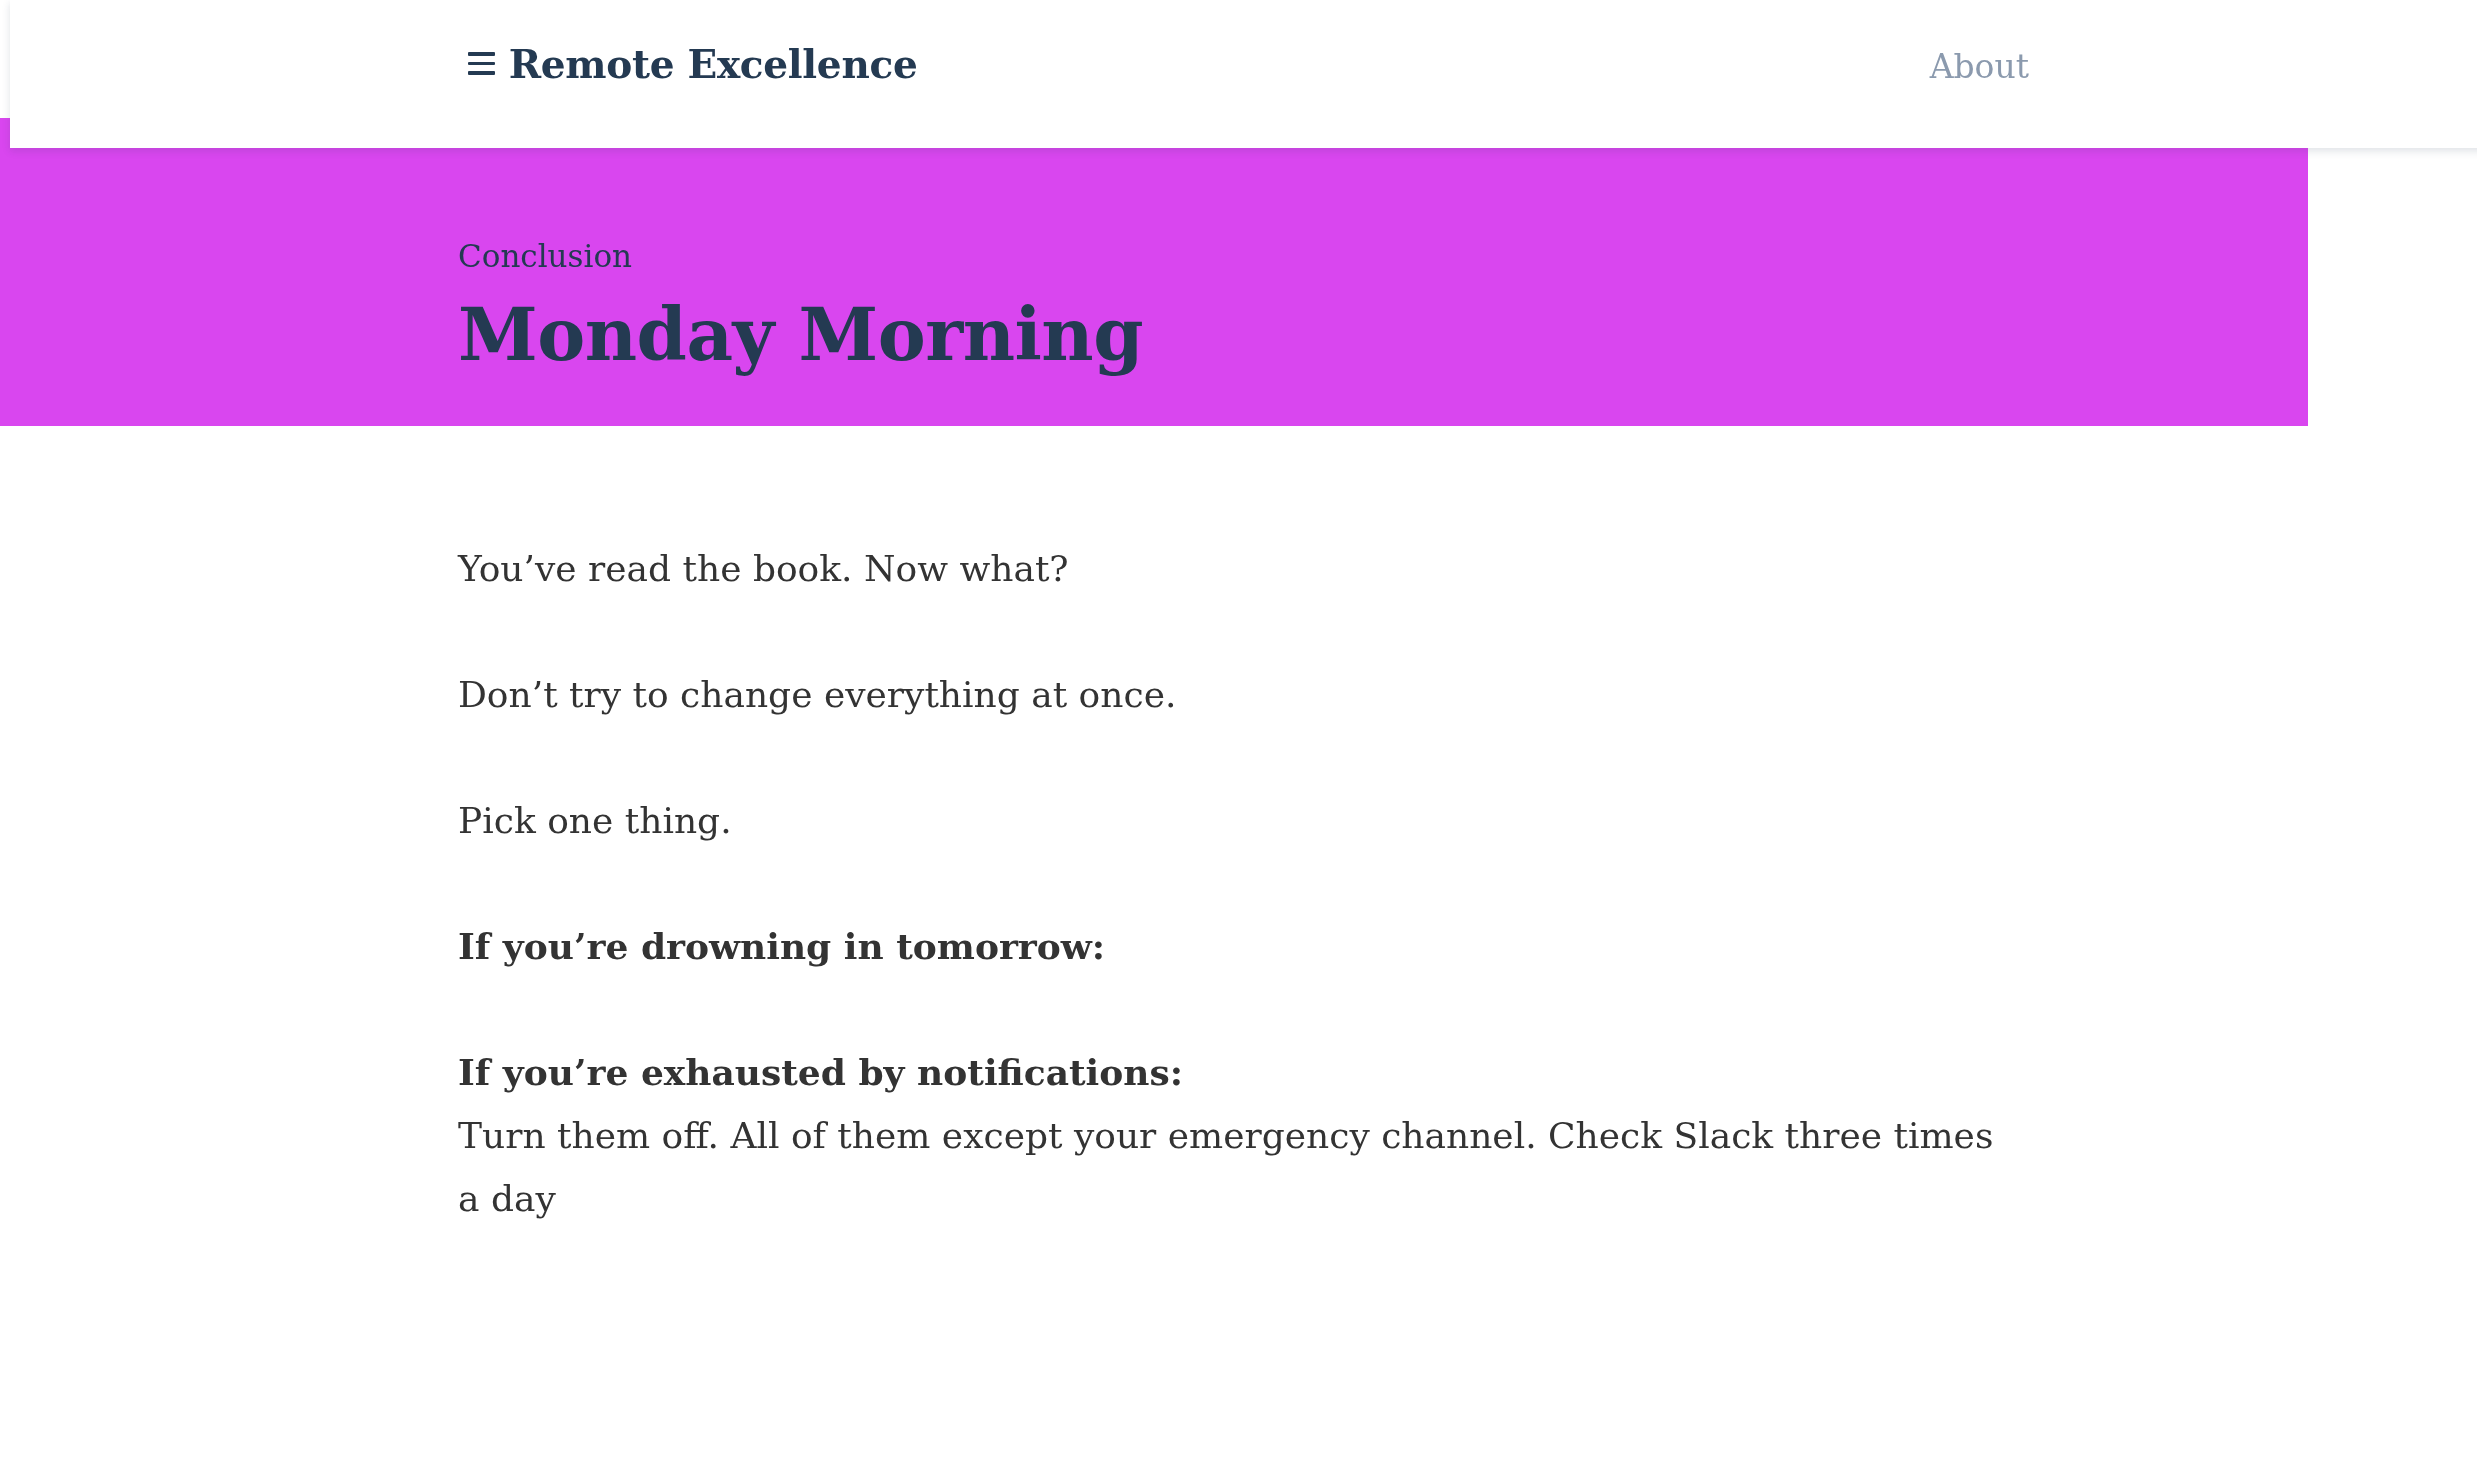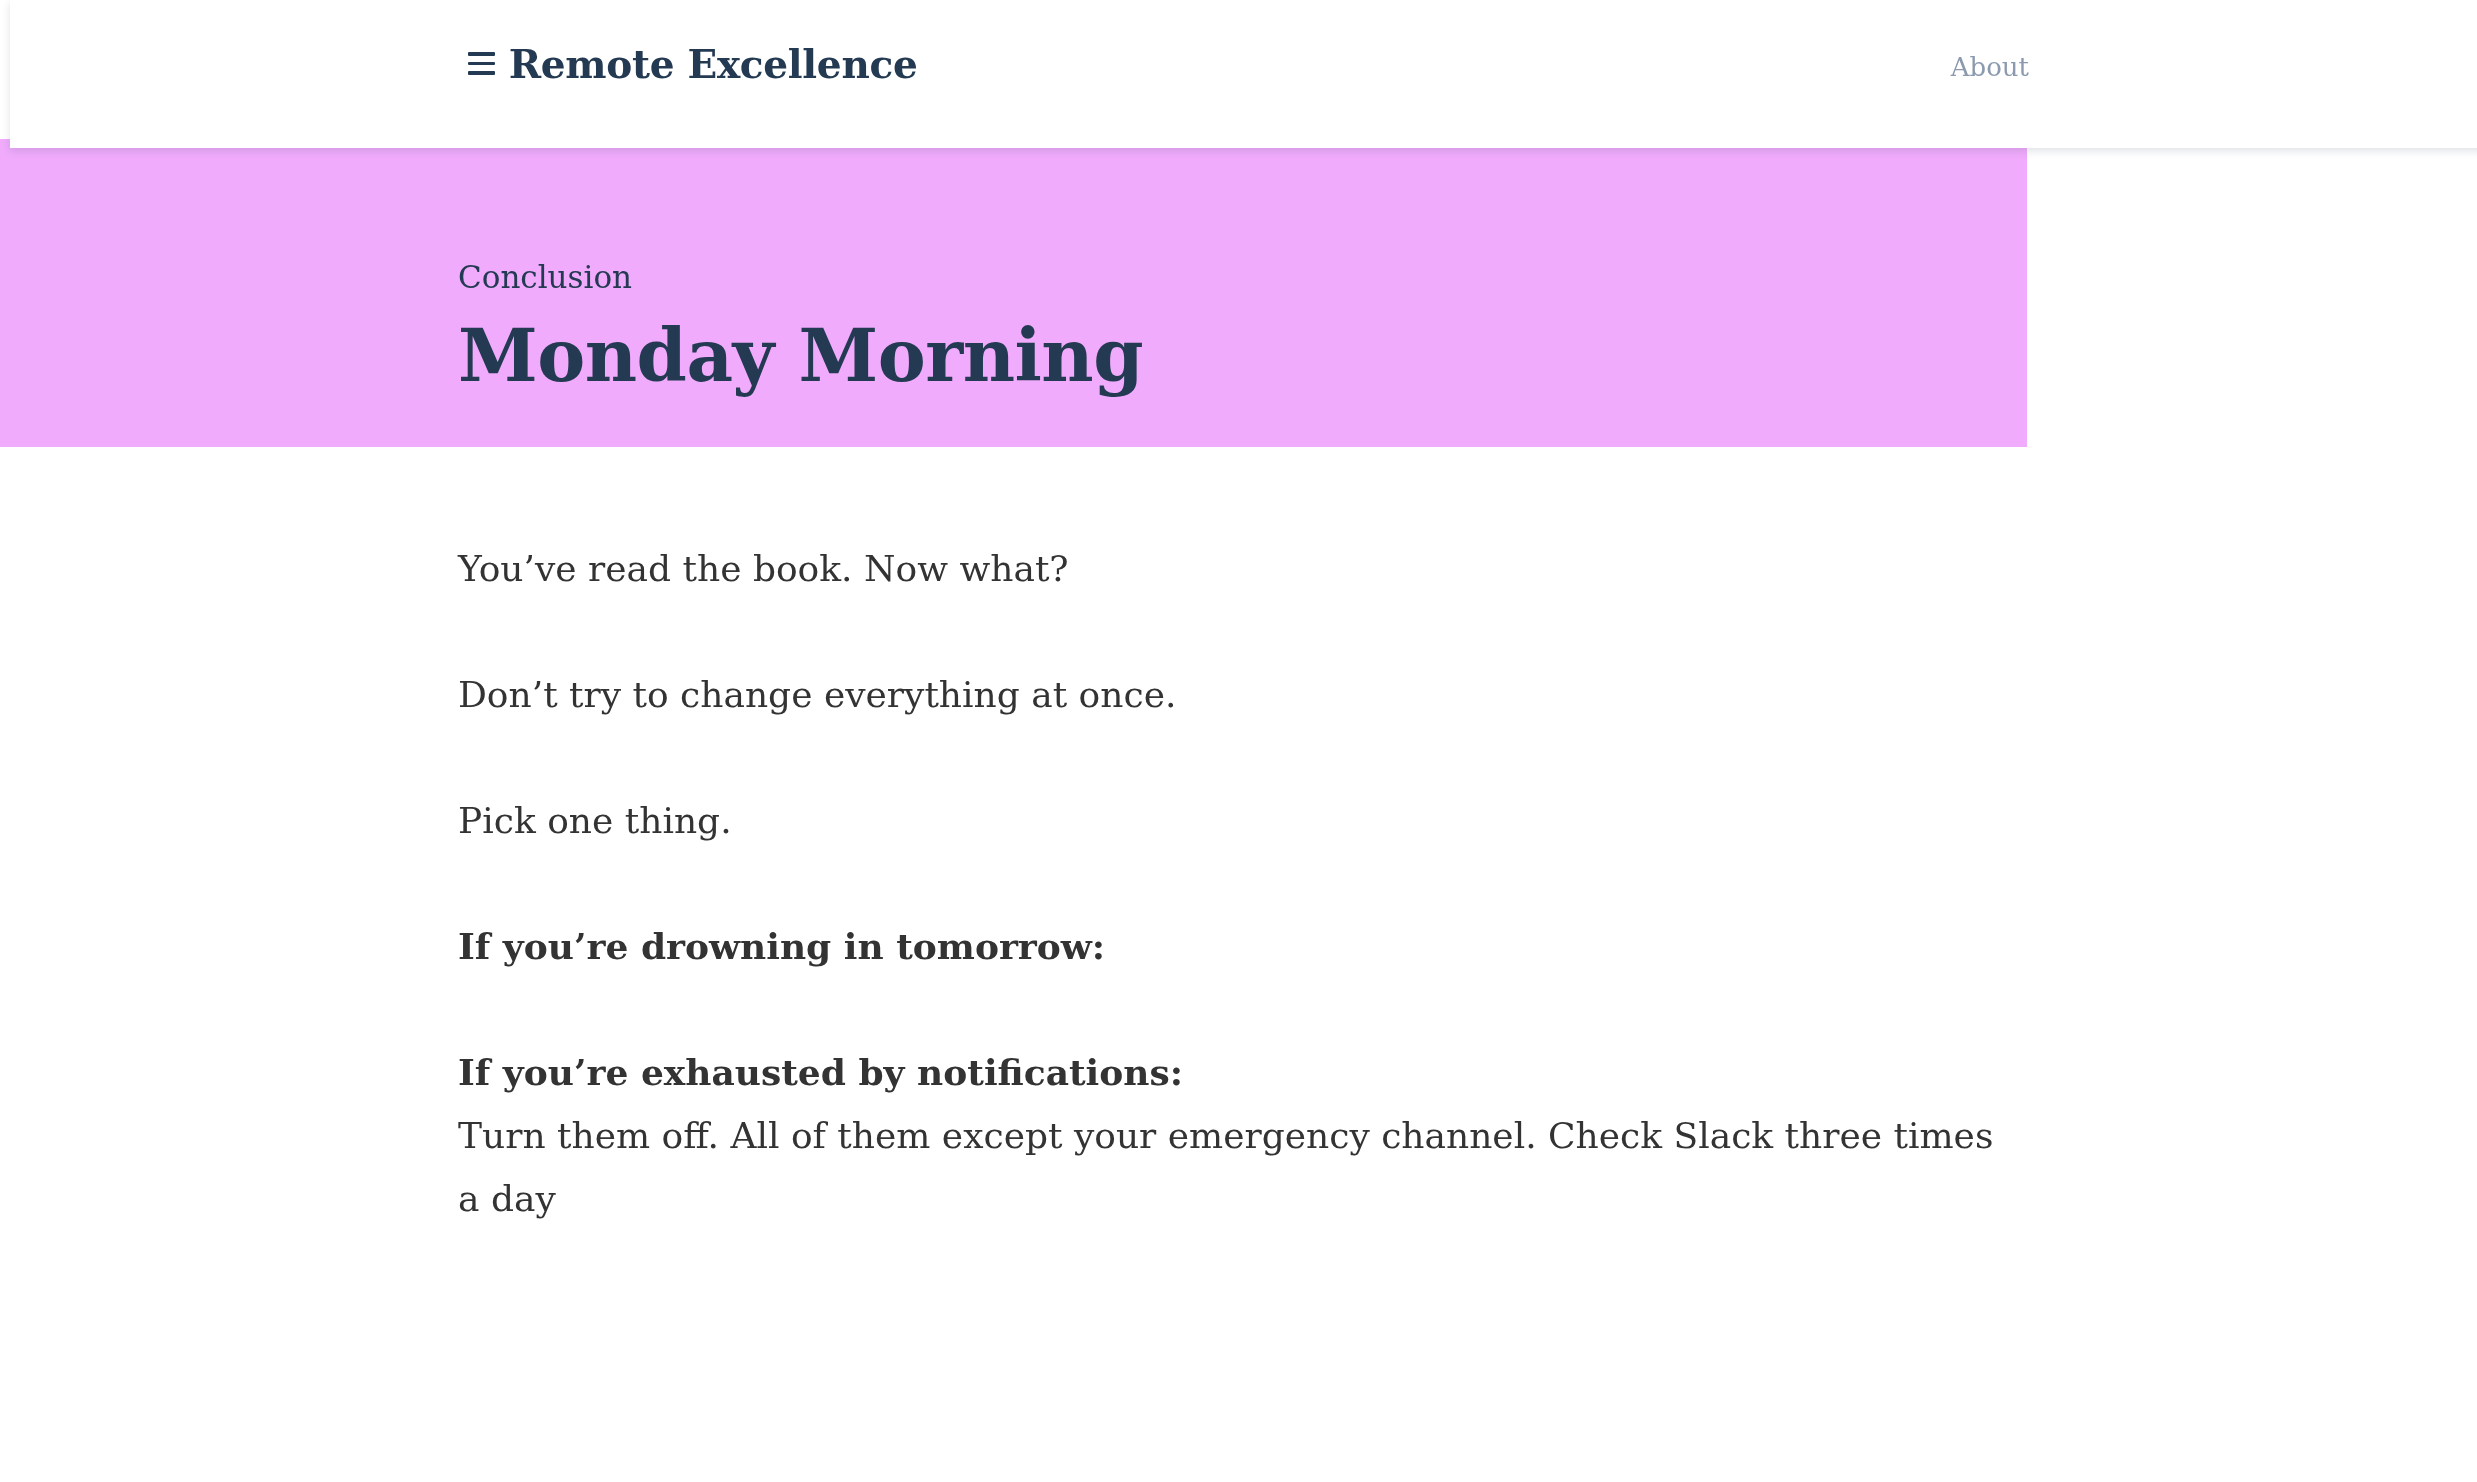--- a/index.html
+++ b/index.html
@@ -18,27 +18,27 @@
   }
   .brand {
     display: flex; align-items: center; gap: 13.7px;
     color: #243a52; text-decoration: none; cursor: pointer;
     margin-top: -5.9px;
   }
   .menu-icon { display: inline-flex; flex-direction: column; justify-content: space-between; width: 27px; height: 23.4px; }
   .menu-icon span { display: block; height: 3.9px; background: #243a52; border-radius: 1px; }
   .brand-title { font-size: 39px; font-weight: bold; letter-spacing: -0.3px; }
   .nav-about {
-    font-size: 26px; color: #8b9aae; text-decoration: none; cursor: pointer;
+    font-size: 33px; color: #8b9aae; text-decoration: none; cursor: pointer;
     margin-top: 0px;
   }
 
   .hero {
-    position: absolute; left: 0; top: 139px; width: 2027px; height: 308px;
-    background: #f0abfc;
+    position: absolute; left: 0; top: 118px; width: 2308px; height: 308px;
+    background: #d946ef;
   }
   .hero-inner { position: absolute; left: 458px; top: 0; }
   .hero-eyebrow {
     position: absolute; top: 123px; left: 0; white-space: nowrap;
     font-size: 31px; color: #243a52; line-height: 1;
   }
   .hero-title {
     position: absolute; top: 181px; left: 0; white-space: nowrap;
     font-size: 72px; font-weight: bold; color: #243a52; line-height: 1;
     letter-spacing: -0.5px;

